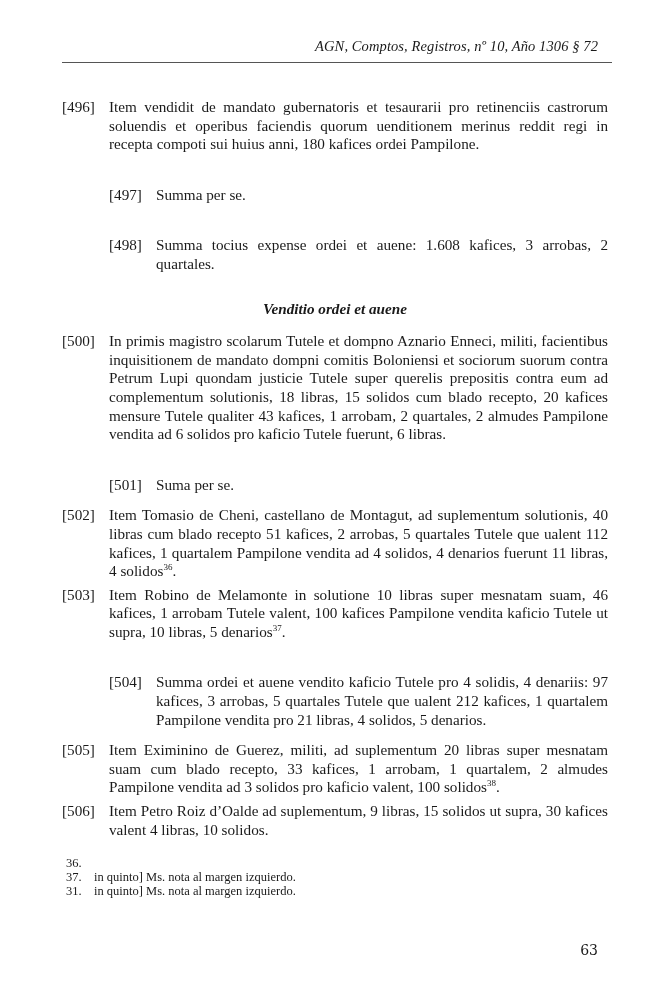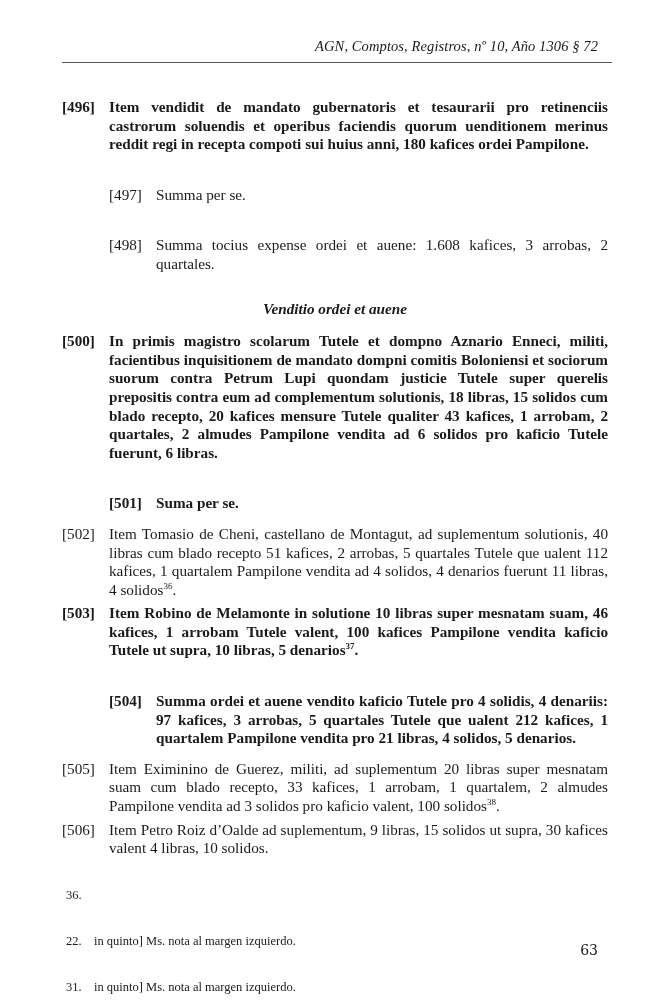--- a/index.html
+++ b/index.html
@@ -23,29 +23,29 @@
   .entry {
     position: relative; padding-left: 47px; text-align: justify;
     margin-bottom: 5px; hyphens: manual;
   }
   .entry.sub { margin-left: 47px; }
   .entry .num {
     position: absolute; left: 0; top: 0; white-space: nowrap;
   }
   .entry.sub .num { left: 0; }
   .entry.sub { padding-left: 47px; margin-top: 32px; }
-  .gap-after { margin-bottom: 12px; font-weight: bold; }
+  .gap-after { margin-bottom: 12px; }
   sup { font-size: 9px; line-height: 0; vertical-align: 6px; }
   .section-title {
     text-align: center; font-style: italic; margin: 26px 0 14px 0; font-weight: bold;
   }
   .footnotes {
     position: absolute; top: 856px; left: 66px; font-size: 12.5px; line-height: 14.2px;
   }
-  .fn { display: flex; margin-top: 32px; }
+  .fn { display: flex; }
   .fn .fn-num { width: 28px; }
   .page-number {
     position: absolute; top: 942px; right: 62px; font-size: 14px;
     font-family: "DejaVu Serif", serif;
   }
 </style>
 </head>
 <body>
 
 <div class="running-head">AGN, Comptos, Registros, nº 10, Año 1306 § 72</div>
@@ -105,21 +105,21 @@
     <span class="num">[506]</span>
     <span>Item Petro Roiz d’Oalde ad suplementum, 9 libras, 15 solidos ut supra, 30 kafices valent 4 libras, 10 solidos.</span>
   </div>
 </div>
 
 <div class="footnotes">
   <div class="fn">
     <span class="fn-num">36.</span>
   </div>
   <div class="fn">
-    <span class="fn-num">22.</span>
+    <span class="fn-num">37.</span>
     <span>in quinto] Ms. nota al margen izquierdo.</span>
   </div>
   <div class="fn">
     <span class="fn-num">31.</span>
     <span>in quinto] Ms. nota al margen izquierdo.</span>
   </div>
 </div>
 
 <div class="page-number">63</div>
 

